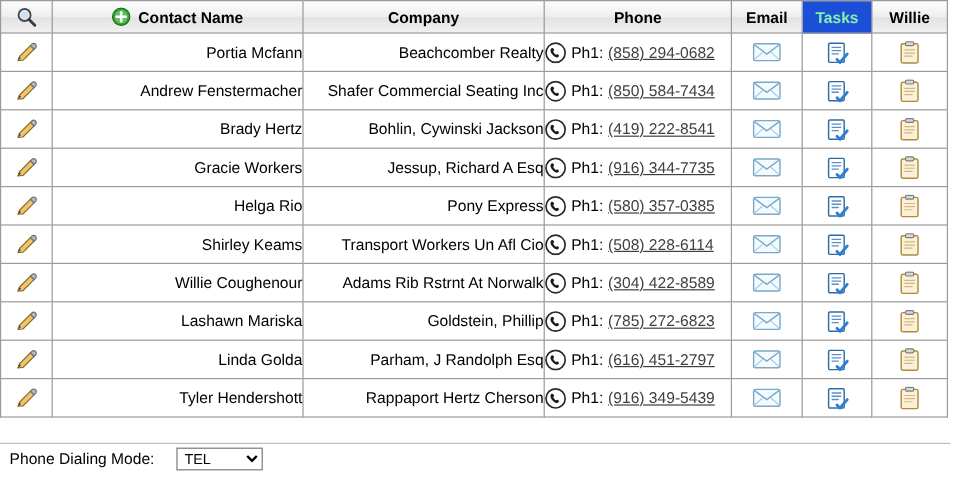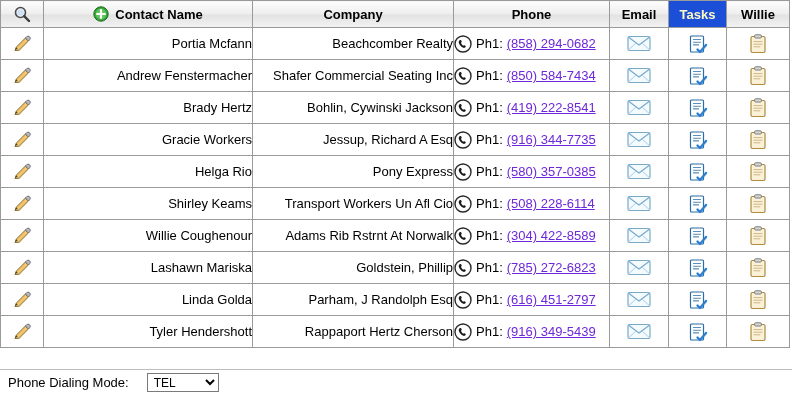--- a/index.html
+++ b/index.html
@@ -41,21 +41,21 @@
   th.col-company{ width: 200px; }
   th.col-phone  { width: 155px; }
   th.col-email  { width: 58px; }
   th.col-tasks  { width: 57px; }
   th.col-notes  { width: 62px; }
 
   th.tasks-active {
     background: #1c4fd8;
     color: #ffffff;
   }
-  th.tasks-active .hdr-label { color: #fef9c3; }
+  th.tasks-active .hdr-label { color: #86efac; }
 
   .hdr-inner {
     display: flex;
     align-items: center;
     justify-content: center;
     gap: 6px;
     height: 100%;
   }
   .hdr-label { display: inline-block; }
 
@@ -74,21 +74,21 @@
     padding-left: 6px;
     white-space: nowrap;
   }
   .phone-line {
     display: flex;
     align-items: center;
     gap: 4px;
   }
   .phone-label { font-size: 13px; color: #000; }
   a.phone-link {
-    color: #6d28d9;
+    color: #404040;
     text-decoration: underline;
     font-size: 13px;
   }
 
   
   .icon { display: inline-block; vertical-align: middle; line-height: 0; }
 
   .footer {
     position: absolute;
     left: 8px;

